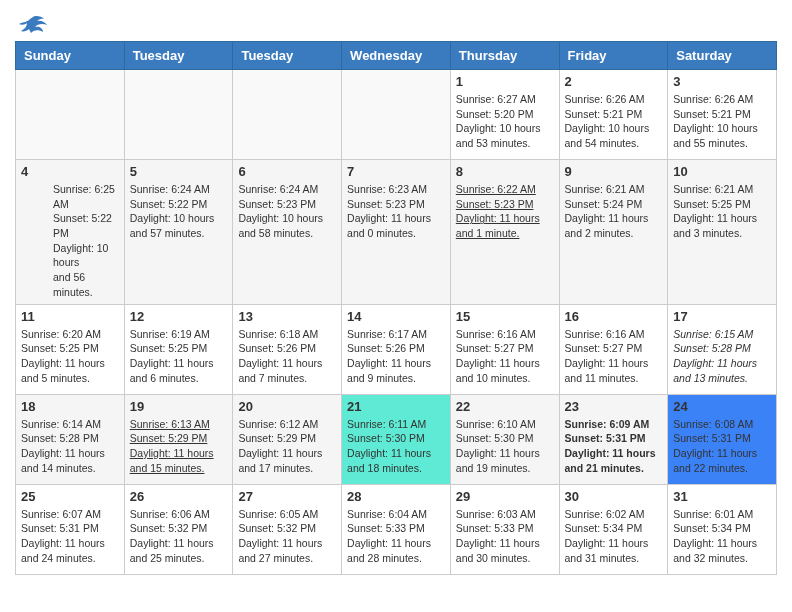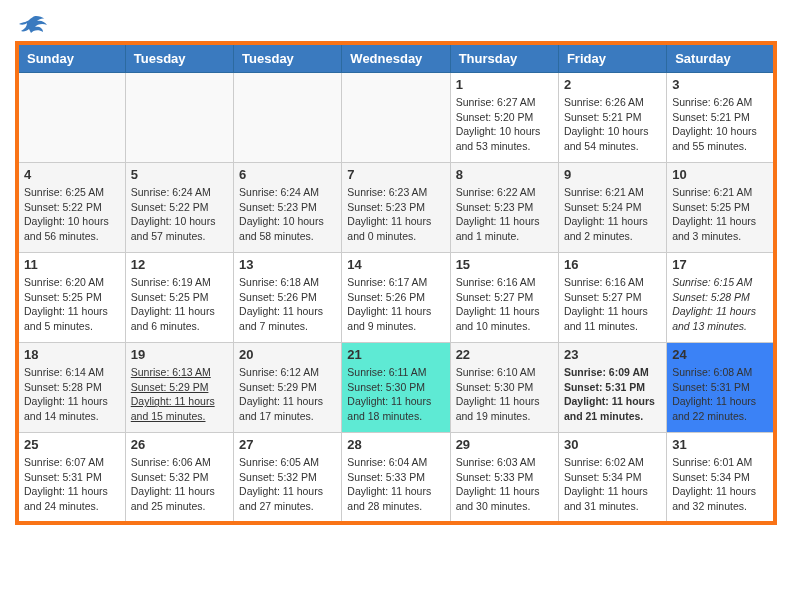--- a/index.html
+++ b/index.html
@@ -4,21 +4,21 @@
   <style>
     * { box-sizing: border-box; margin: 0; padding: 0; }
     body { font-family: Arial, sans-serif; background: #fff; width: 792px; min-height: 612px; }
     .container { padding: 10px 15px 15px; }
     .header-area { display: flex; align-items: flex-start; margin-bottom: 8px; }
     .logo { display: flex; flex-direction: column; align-items: flex-start; margin-right: auto; padding-top: 5px; }
     .logo-line { display: flex; align-items: center; gap: 2px; }
     .title-area { text-align: right; }
     .main-title { font-size: 36px; font-weight: bold; color: #333; }
     .sub-title { font-size: 16px; color: #555; }
-    .calendar { width: 100%; border-collapse: collapse; border: 4px solid #f97316; }
+    .calendar { width: 100%; border-collapse: collapse; border: 1px solid #f97316; }
     .calendar th { background-color: #3a7abf; color: white; text-align: left; padding: 6px 8px; font-size: 13px; font-weight: bold; border: 1px solid #2c6aa0; }
     .calendar td { border: 1px solid #ccc; vertical-align: top; padding: 4px 5px; width: calc(100%/7); min-height: 80px; font-size: 11px; background: #fff; }
     .calendar tr:nth-child(even) td { background: #f5f5f5; }
     .cell-day { font-weight: bold; font-size: 13px; margin-bottom: 3px; color: #333; }
     .cell-info { color: #333; font-size: 10.5px; line-height: 1.4; }
     .empty-cell { background: #f9f9f9 !important; }
     .calendar tbody tr td { height: 90px; }
   </style>
 </head>
 <body>
@@ -80,21 +80,21 @@
             <div class="cell-day">3</div>
             <div class="cell-info" style="white-space: pre-line;">Sunrise: 6:26 AM
 Sunset: 5:21 PM
 Daylight: 10 hours
 and 55 minutes.</div>
           </td>
         </tr>
         <tr style="background: rgb(245, 245, 245);">
           <td style="background: rgb(245, 245, 245);">
             <div class="cell-day">4</div>
-            <div class="cell-info" style="white-space: pre-line;">Sunrise: 6:25 AM
+            <div class="cell-info" style="white-space: pre-line; margin-left: 32px;">Sunrise: 6:25 AM
 Sunset: 5:22 PM
 Daylight: 10 hours
 and 56 minutes.</div>
           </td>
           <td style="background: rgb(245, 245, 245);">
             <div class="cell-day">5</div>
             <div class="cell-info" style="white-space: pre-line;">Sunrise: 6:24 AM
 Sunset: 5:22 PM
 Daylight: 10 hours
 and 57 minutes.</div>
@@ -108,21 +108,21 @@
           </td>
           <td style="background: rgb(245, 245, 245);">
             <div class="cell-day">7</div>
             <div class="cell-info" style="white-space: pre-line;">Sunrise: 6:23 AM
 Sunset: 5:23 PM
 Daylight: 11 hours
 and 0 minutes.</div>
           </td>
           <td style="background: rgb(245, 245, 245);">
             <div class="cell-day">8</div>
-            <div class="cell-info" style="white-space: pre-line;">Sunrise: 6:22 AM
+            <div class="cell-info" style="white-space: pre-line; text-decoration: underline;">Sunrise: 6:22 AM
 Sunset: 5:23 PM
 Daylight: 11 hours
 and 1 minute.</div>
           </td>
           <td style="background: rgb(245, 245, 245);">
             <div class="cell-day">9</div>
             <div class="cell-info" style="white-space: pre-line;">Sunrise: 6:21 AM
 Sunset: 5:24 PM
 Daylight: 11 hours
 and 2 minutes.</div>

